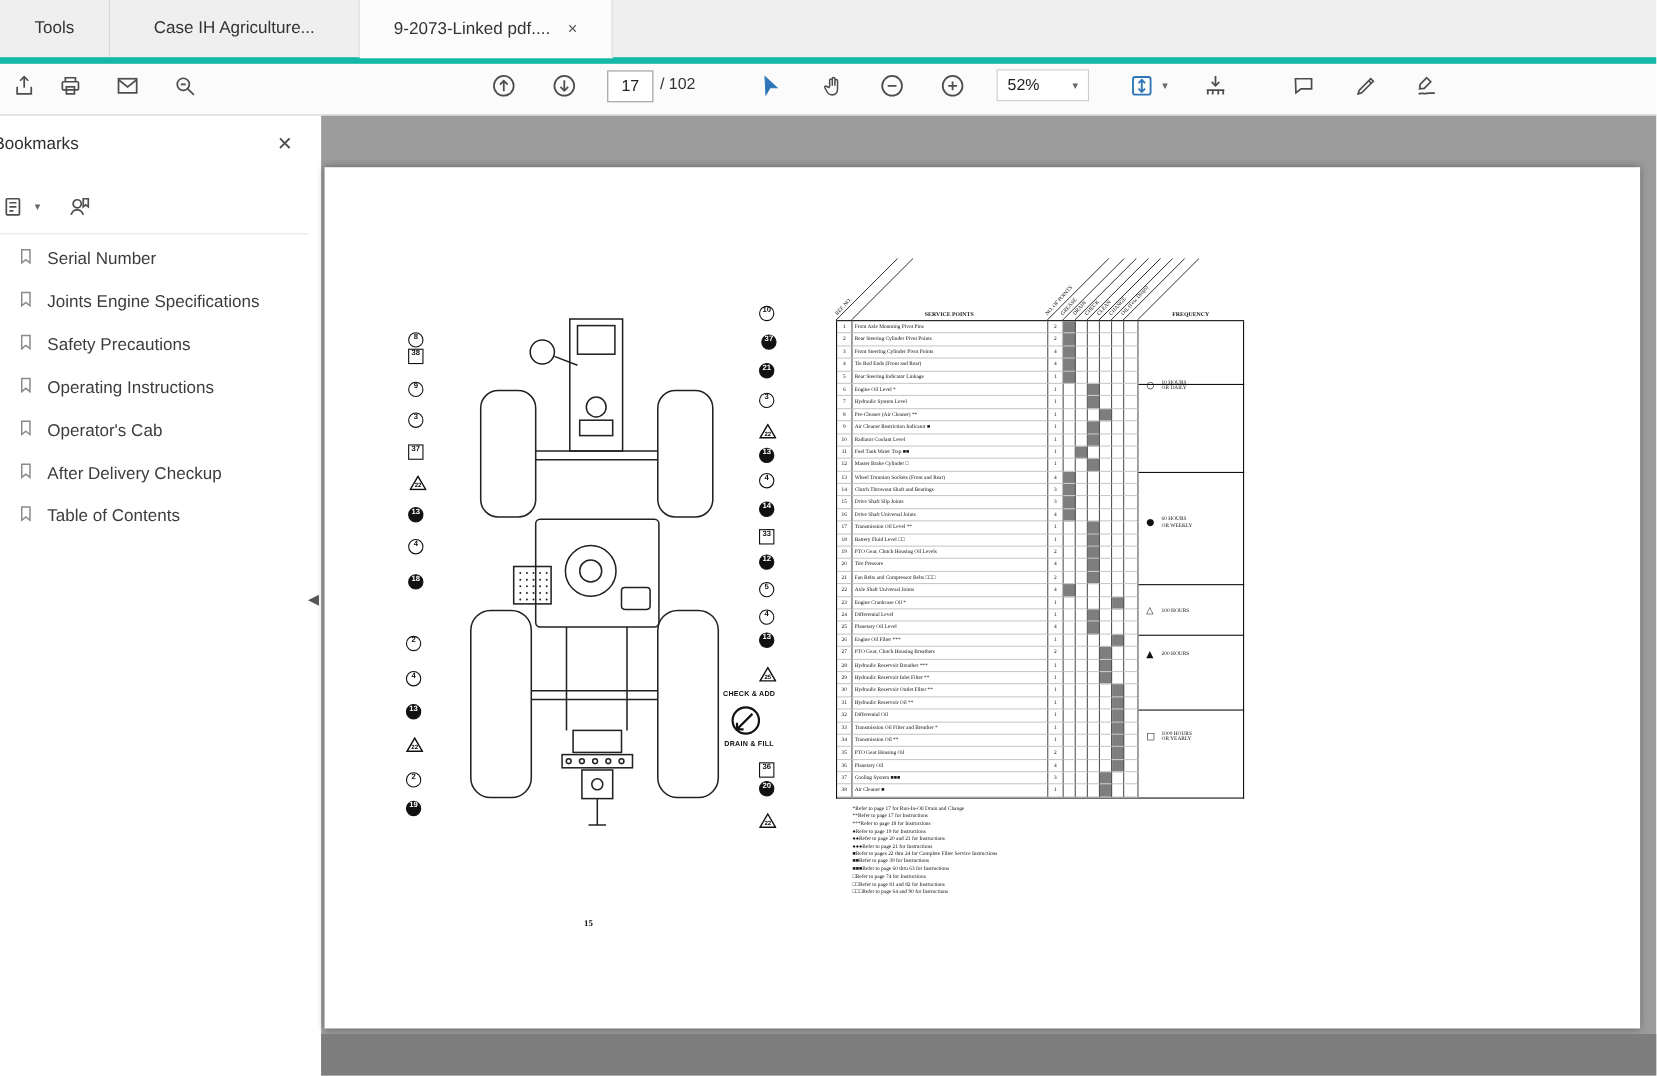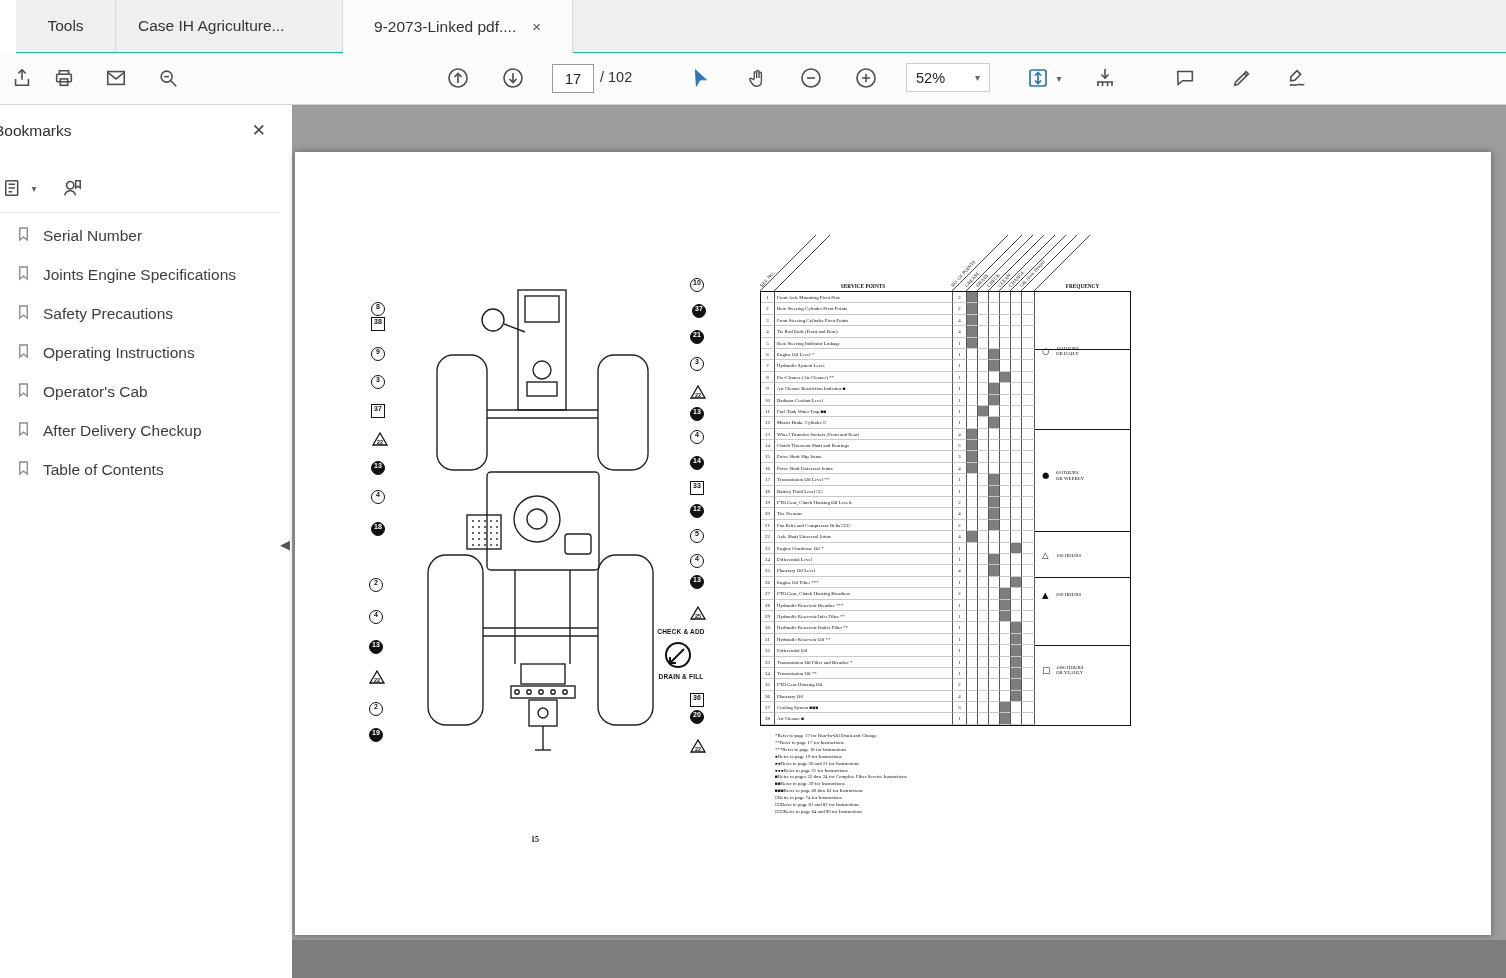--- a/index.html
+++ b/index.html
@@ -1,21 +1,21 @@
 <!DOCTYPE html>
 <html><head>
 <meta charset="utf-8">
 <style>
   html,body{margin:0;padding:0;background:#fff;}
   #app{position:relative;width:1506px;height:978px;overflow:hidden;background:#fff;
        font-family:"Liberation Sans",sans-serif;-webkit-font-smoothing:antialiased;}
 
   
   .tabbar{position:absolute;top:0;left:0;right:0;height:52px;background:#efefef;
-          border-bottom:1px solid #14b8a6;display:flex;z-index:3;margin-left:16px;}
+          border-bottom:6px solid #14b8a6;display:flex;z-index:3;}
   .tab{display:flex;align-items:center;font-size:15.5px;color:#333;
        border-right:1px solid #d7d7d7;padding:0 22px;white-space:nowrap;box-sizing:border-box;}
   .tab.active{background:#fcfcfc;height:53px;z-index:4;}
   .tab .close{margin-left:16px;color:#555;font-size:15px;}
 
   
   .toolbar{position:absolute;top:52px;left:0;right:0;height:52px;background:#fbfbfb;
            border-bottom:1px solid #d2d2d2;z-index:2;}
   .tool{position:absolute;top:6px;width:40px;height:40px;display:flex;align-items:center;
         justify-content:center;border-radius:3px;}
@@ -88,21 +88,21 @@
 </style>
 </head>
 <body>
 
 <div id="app">
 
   <div class="tabbar">
     <div class="tab" style="width:100px;justify-content:center">
       <span>Tools</span>
     </div>
-    <div class="tab" style="width:227px;justify-content:flex-start">
+    <div class="tab" style="width:227px;justify-content:center">
       <span>Case IH Agriculture...</span>
     </div>
     <div class="tab active" style="width:230px;justify-content:center">
       <span>9-2073-Linked pdf....</span>
       <span class="close">×</span>
     </div>
   </div>
 
   <div class="toolbar">
     <div class="tool" style="left:2px">

